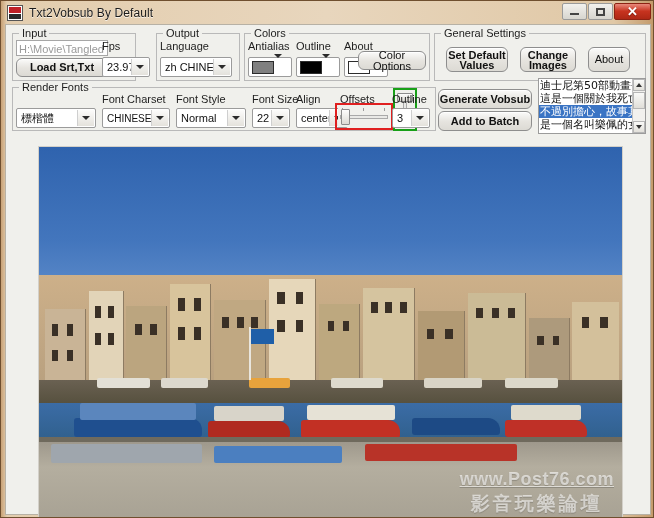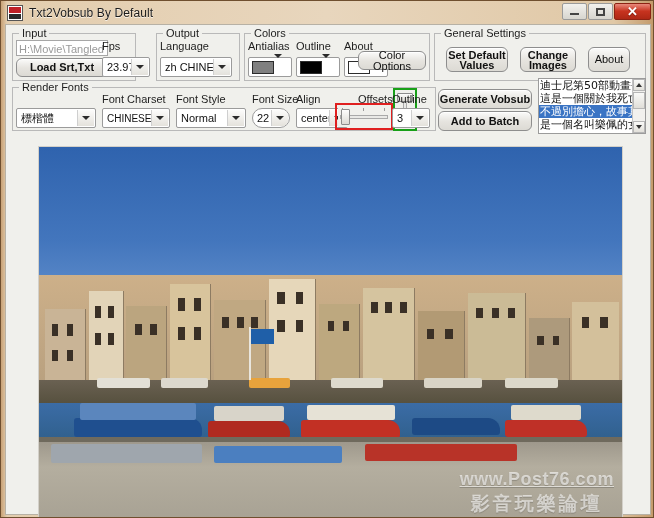--- a/index.html
+++ b/index.html
@@ -326,36 +326,36 @@
 
     <div class="fld-label" style="left:170px;top:68px;">Font Style</div>
     <div class="combo" style="left:170px;top:83px;width:70px;">
       <span>Normal</span>
       <span class="arrowbox">
           <i class="caret"></i>
         </span>
     </div>
 
     <div class="fld-label" style="left:246px;top:68px;">Font Size</div>
-    <div class="combo" style="left:246px;top:83px;width:38px;border-radius:10px;">
+    <div class="combo" style="left:246px;top:83px;width:38px;">
       <span>22</span>
       <span class="arrowbox">
           <i class="caret"></i>
         </span>
     </div>
 
     <div class="fld-label" style="left:290px;top:68px;">Align</div>
     <div class="combo" style="left:290px;top:83px;width:52px;">
       <span>center</span>
       <span class="arrowbox">
           <i class="caret"></i>
         </span>
     </div>
 
-    <div class="fld-label" style="left:352px;top:68px;text-decoration:underline;">Offsets</div>
+    <div class="fld-label" style="left:334px;top:68px;text-decoration:underline;">Offsets</div>
 
     <div class="slider-h" style="left:332px;top:82px;width:52px;height:20px;">
       <div class="tick" style="left:4px;top:1px;"></div>
       <div class="tick" style="left:25px;top:1px;"></div>
       <div class="tick" style="left:46px;top:1px;"></div>
       <div class="track-h"></div>
       <div class="thumb-h" style="left:3px;"></div>
     </div>
     <div class="hl-red" style="left:329px;top:78px;width:58px;height:27px;"></div>
 

